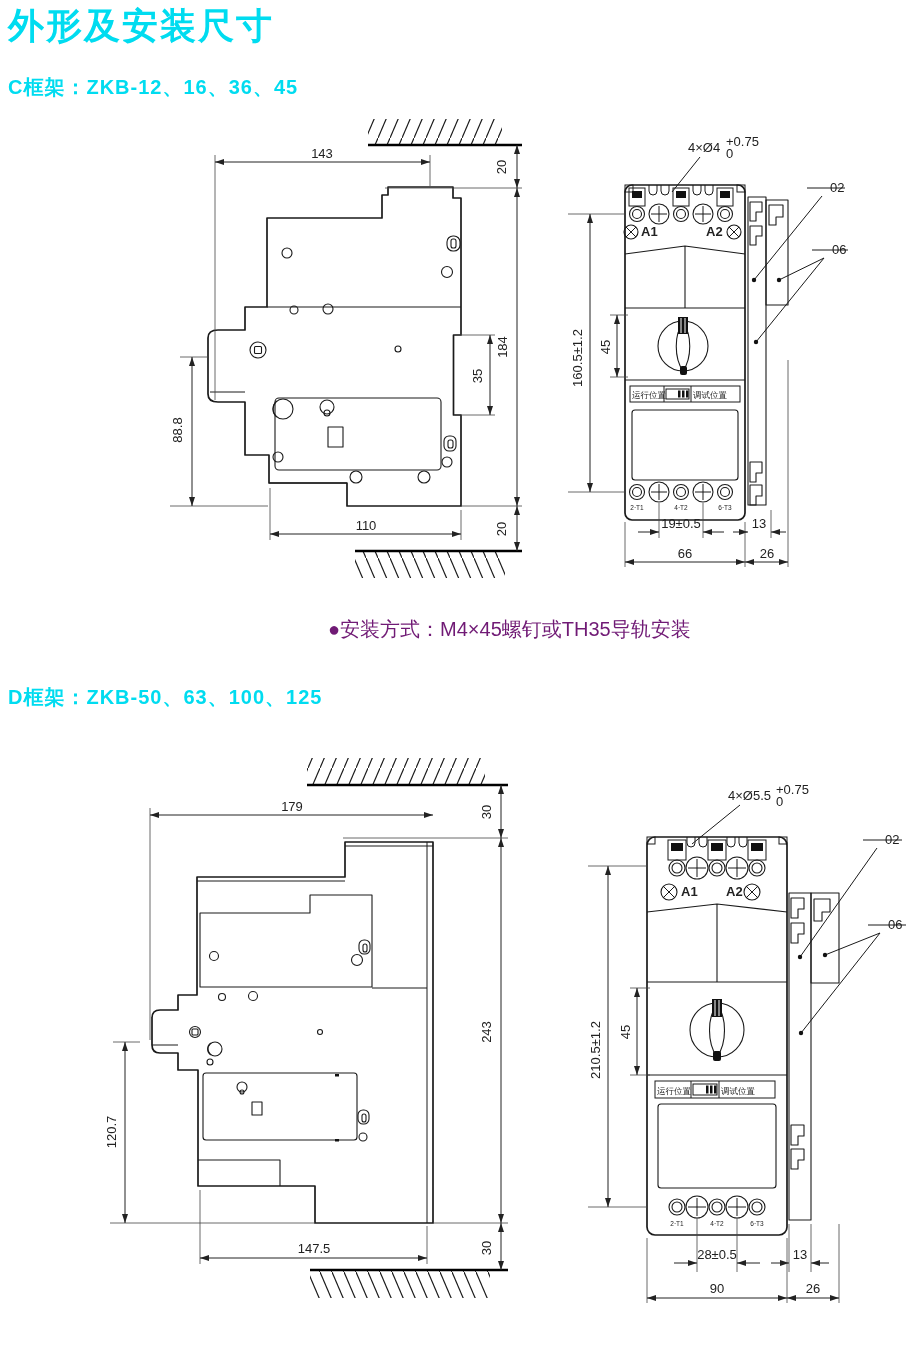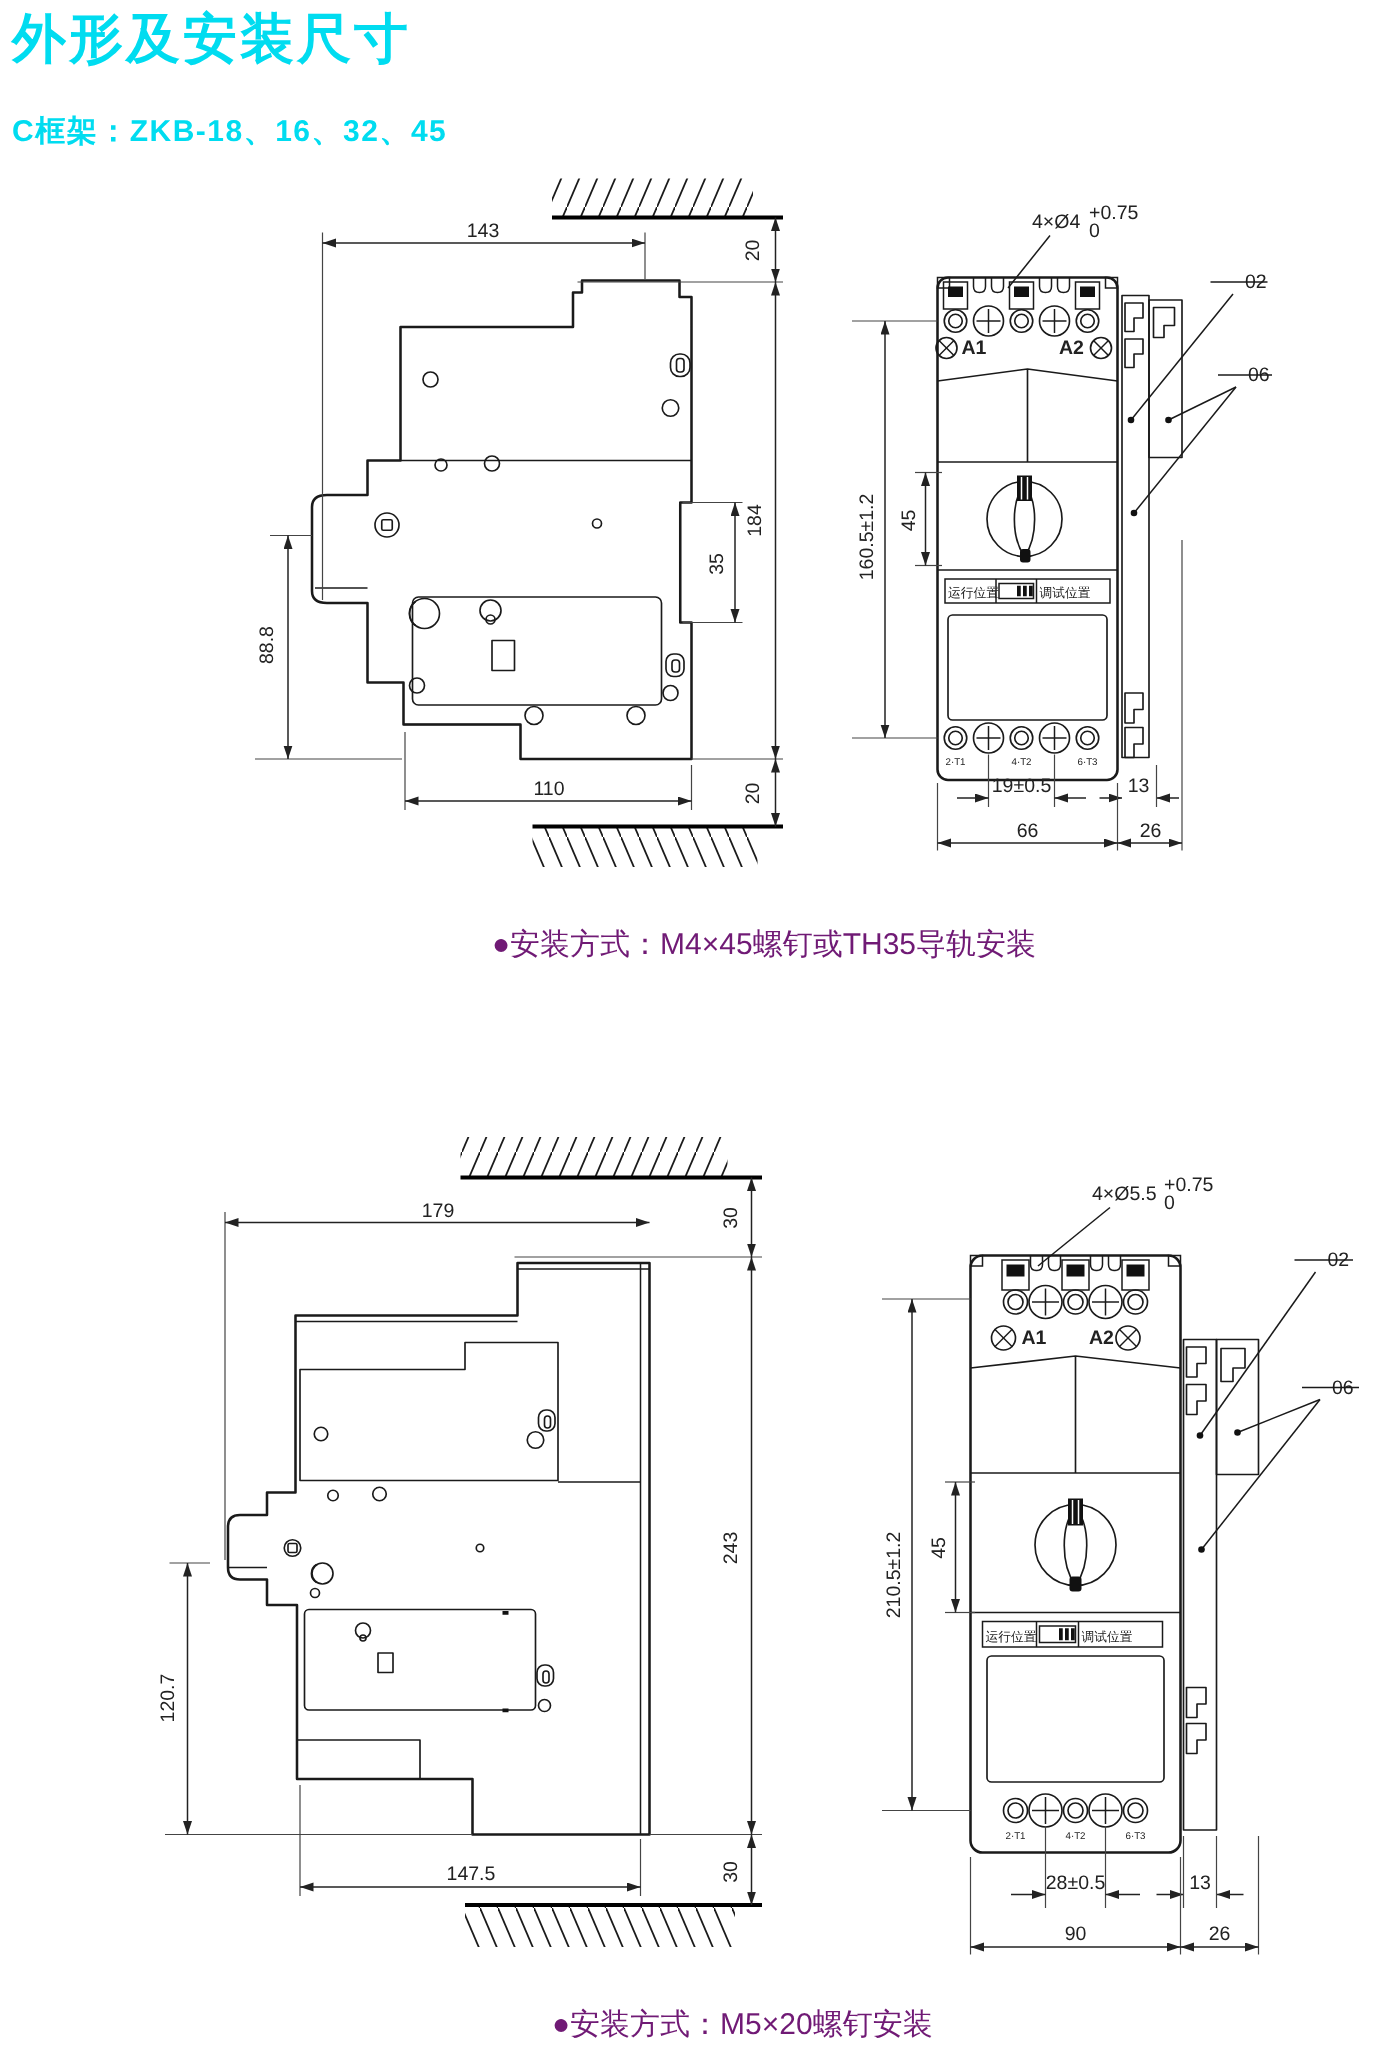--- a/index.html
+++ b/index.html
@@ -29,23 +29,23 @@
   .dot{fill:#111;}
   .small-t{font-size:8.5px;}
   .tiny-t{font-size:6.5px;}
 </style>
 </head>
 <body>
 
 <div id="canvas">
 
   <div id="title" class="cyan">外形及安装尺寸</div>
-  <div id="head-c" class="sec-head cyan">C框架：ZKB-18、16、32、45</div>
+  <div id="head-c" class="sec-head cyan">C框架：ZKB-12、16、36、45</div>
   <div id="note-c" class="mount-note">●安装方式：M4×45螺钉或TH35导轨安装</div>
-  <div id="note-d" class="mount-note">●安装方式：M5×20螺钉安装</div>
+  <div id="head-d" class="sec-head cyan">D框架：ZKB-50、63、100、125</div>
 
   <svg id="svg-c-side" width="400" height="470" viewBox="0 0 400 470">
     <defs>
       <marker id="ar1" markerWidth="11" markerHeight="8" refX="9" refY="3" orient="auto-start-reverse" markerUnits="userSpaceOnUse">
           <path d="M0,0 L9,3 L0,6 Z" fill="#222"></path>
         </marker>
       <pattern id="hw1" width="12" height="28" patternUnits="userSpaceOnUse">
           <line x1="0" y1="28" x2="12" y2="0" stroke="#1a1a1a" stroke-width="1.2"></line>
         </pattern>
       <pattern id="hf1" width="12" height="28" patternUnits="userSpaceOnUse">

